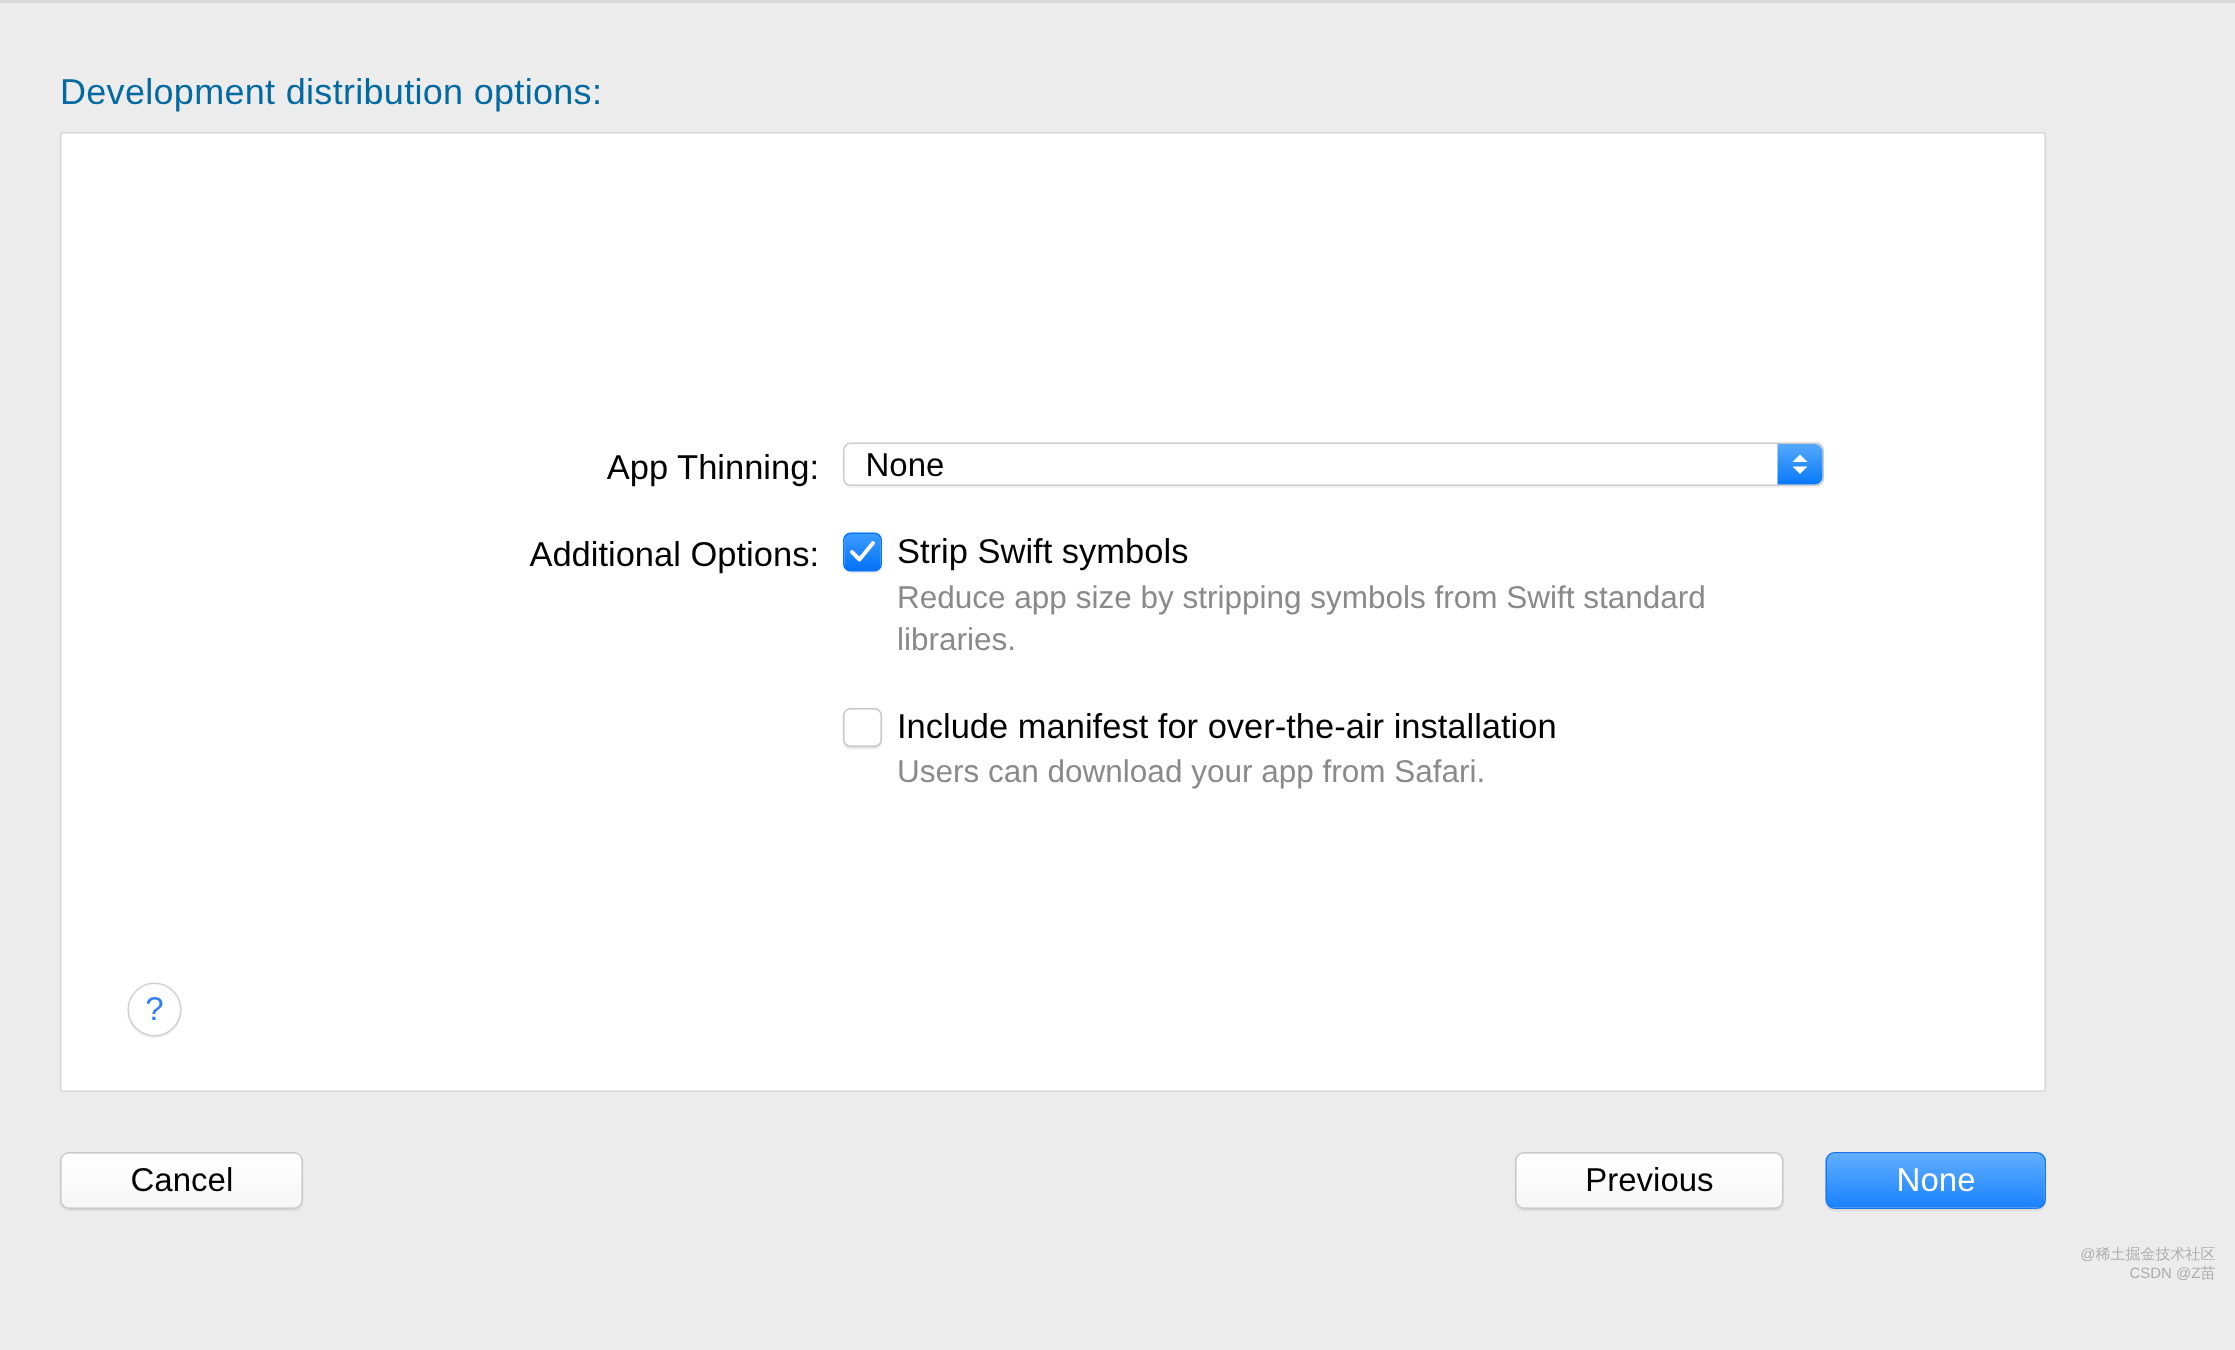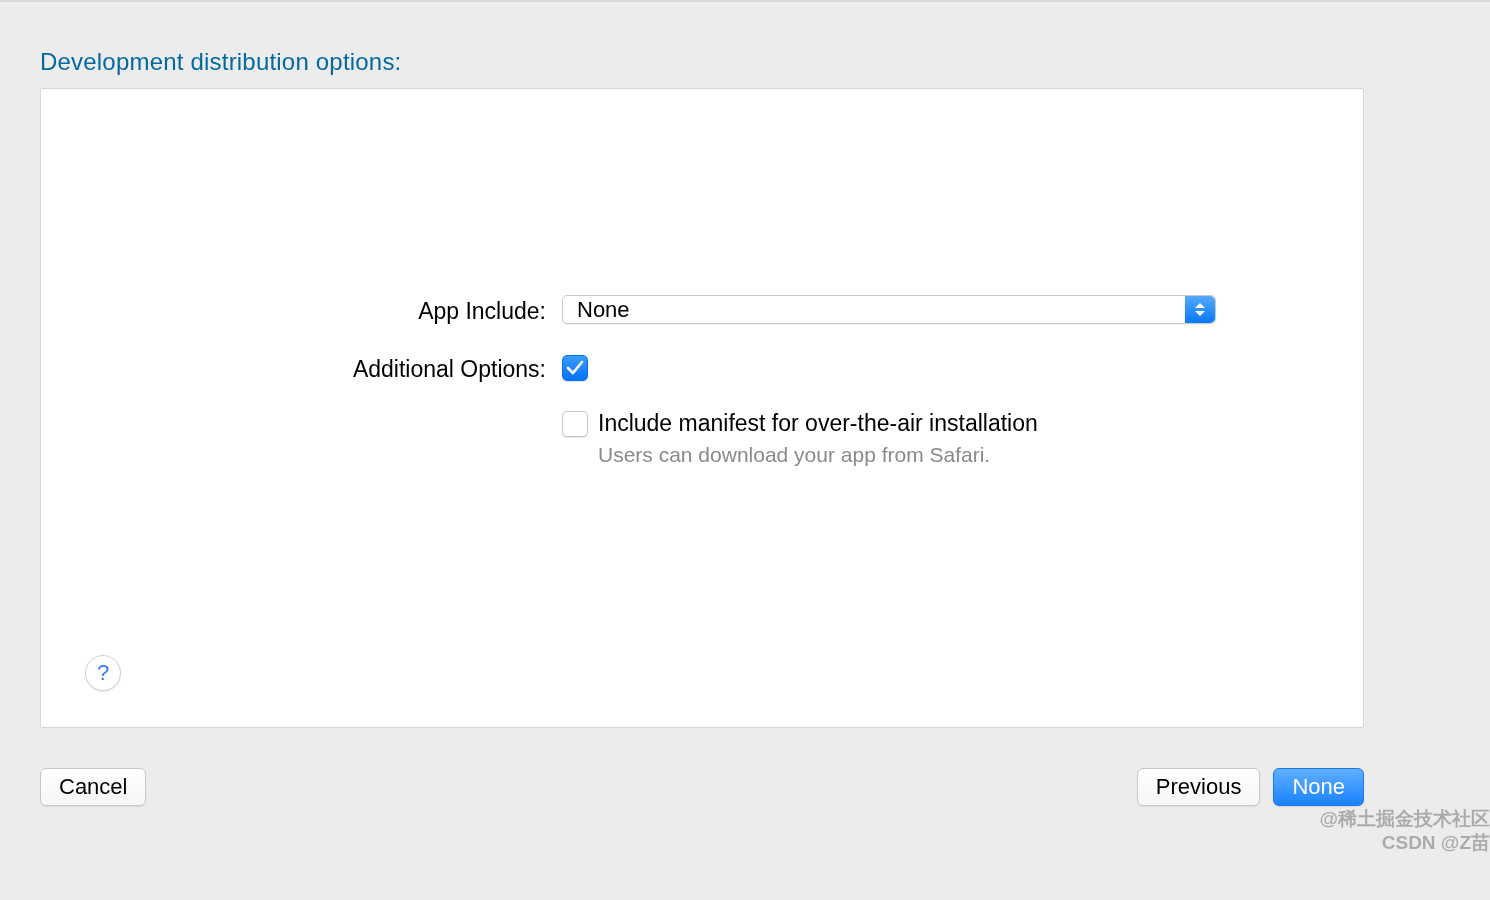--- a/index.html
+++ b/index.html
@@ -155,81 +155,84 @@
       position: absolute;
       left: 40px;
       right: 126px;
       top: 768px;
       display: flex;
       justify-content: space-between;
       align-items: center;
     }
     .btn {
       height: 38px;
-      padding: 0 18px;
+      padding: 0 46px;
       border: 1px solid #c8c8c8;
       border-radius: 6px;
       background: linear-gradient(#ffffff, #f6f6f6);
       font-size: 22px;
       color: #000;
       box-shadow: 0 1px 1px rgba(0,0,0,0.08);
       cursor: pointer;
       display: inline-flex;
       align-items: center;
       justify-content: center;
     }
     .btn-primary {
       background: linear-gradient(#60aeff, #1a82ff);
       border-color: #1977ea;
       color: #fff;
     }
-    .right-btns { display: flex; gap: 13px; }
+    .right-btns { display: flex; gap: 28px; }
     .watermark {
       position: absolute;
-      right: 0;
+      right: 13px;
       bottom: 44px;
       text-align: right;
-      font-size: 19px;
+      font-size: 10px;
       color: rgba(0,0,0,0.28);
       line-height: 1.3;
-      font-weight: bold;
     }
   </style>
 </head>
 <body>
 
 <div class="hr-top"></div>
 
 <div class="title">Development distribution options:</div>
 
 <div class="panel">
   <div class="form">
 
     <div class="row">
-      <div class="label-col">App Include:</div>
+      <div class="label-col">App Thinning:</div>
       <div class="field-col">
         <div class="dropdown">
           <span>None</span>
           <div class="dropdown-stepper">
             <div class="chev chev-up"></div>
             <div class="chev chev-down"></div>
           </div>
         </div>
       </div>
     </div>
 
     <div class="row">
       <div class="label-col">Additional Options:</div>
       <div class="field-col">
 
         <div class="check-row">
           <div class="checkbox checked">
             <svg viewBox="0 0 18 18">
                 <path d="M2 9 L7 14 L16 3" stroke="#fff" stroke-width="2.6" fill="none" stroke-linecap="round" stroke-linejoin="round"></path>
               </svg>
+          </div>
+          <div>
+            <div class="check-label">Strip Swift symbols</div>
+            <div class="check-desc">Reduce app size by stripping symbols from Swift standard libraries.</div>
           </div>
         </div>
 
         <div class="check-row">
           <div class="checkbox"></div>
           <div>
             <div class="check-label">Include manifest for over-the-air installation</div>
             <div class="check-desc">Users can download your app from Safari.</div>
           </div>
         </div>

